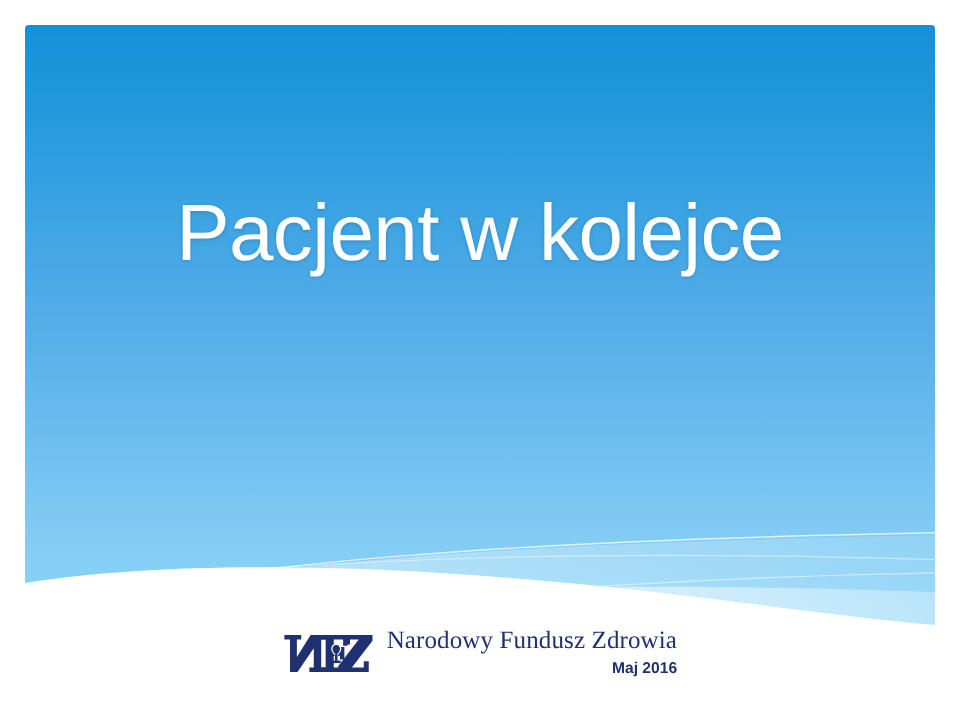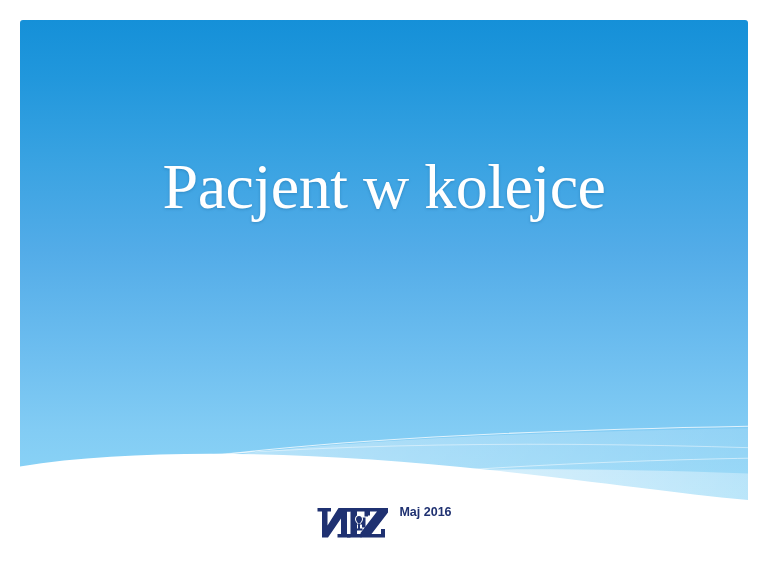--- a/index.html
+++ b/index.html
@@ -54,21 +54,21 @@
   #title-block {
     position: absolute;
     left: 20px;
     top: 150px;
     width: 728px;
     text-align: center;
   }
   #title-text {
     display: inline-block;
     color: #ffffff;
-    font-family: Liberation Serif, serif;
+    font-family: Liberation Sans, sans-serif;
     font-weight: 300;
     font-size: 64px;
     line-height: 1.15;
     letter-spacing: -0.5px;
     text-shadow: 0 1px 3px rgba(8, 70, 115, 0.28);
     white-space: nowrap;
   }
 
   
   #logo-lockup {
@@ -108,21 +108,21 @@
   #org-unit {
     color: #1f3171;
     font-family: "Liberation Sans", sans-serif;
     font-size: 11.5px;
     line-height: 14px;
     letter-spacing: -0.1px;
     white-space: nowrap;
   }
   #date-line {
     width: 100%;
-    text-align: center;
+    text-align: right;
     color: #1f3171;
     font-family: "Liberation Sans", sans-serif;
     font-size: 12.5px;
     font-weight: bold;
     line-height: 16px;
     margin-top: 3px;
     white-space: nowrap;
   }
 </style>
 </head>
@@ -180,19 +180,20 @@
           <path d="M97 10 h47 v9 l-33 43 h19 v-10 h8 v17 h-49 v-9 l33 -43 h-18 v10 h-7 z"></path>
 
           <path d="M86 24 c-5 0 -8 4 -8 8 c0 6 6 10 8 13 c2 -3 8 -7 8 -13 c0 -4 -3 -8 -8 -8 z" fill="#ffffff"></path>
           <path d="M86 26 c-4 0 -6 3 -6 6.5 c0 4.5 4.5 7.5 6 10.5 c1.5 -3 6 -6 6 -10.5 c0 -3.5 -2 -6.5 -6 -6.5 z" fill="#1f3171"></path>
           <rect x="84" y="42" width="4" height="10" fill="#1f3171"></rect>
           <rect x="79" y="51" width="14" height="4" fill="#1f3171"></rect>
         </g>
       </svg>
 
       <div id="logo-text-col">
+        <div id="org-name">Narodowy Fundusz Zdrowia</div>
         <div id="date-line">Maj 2016</div>
       </div>
 
     </div>
   </div>
 
 </div>
 
 </body></html>

